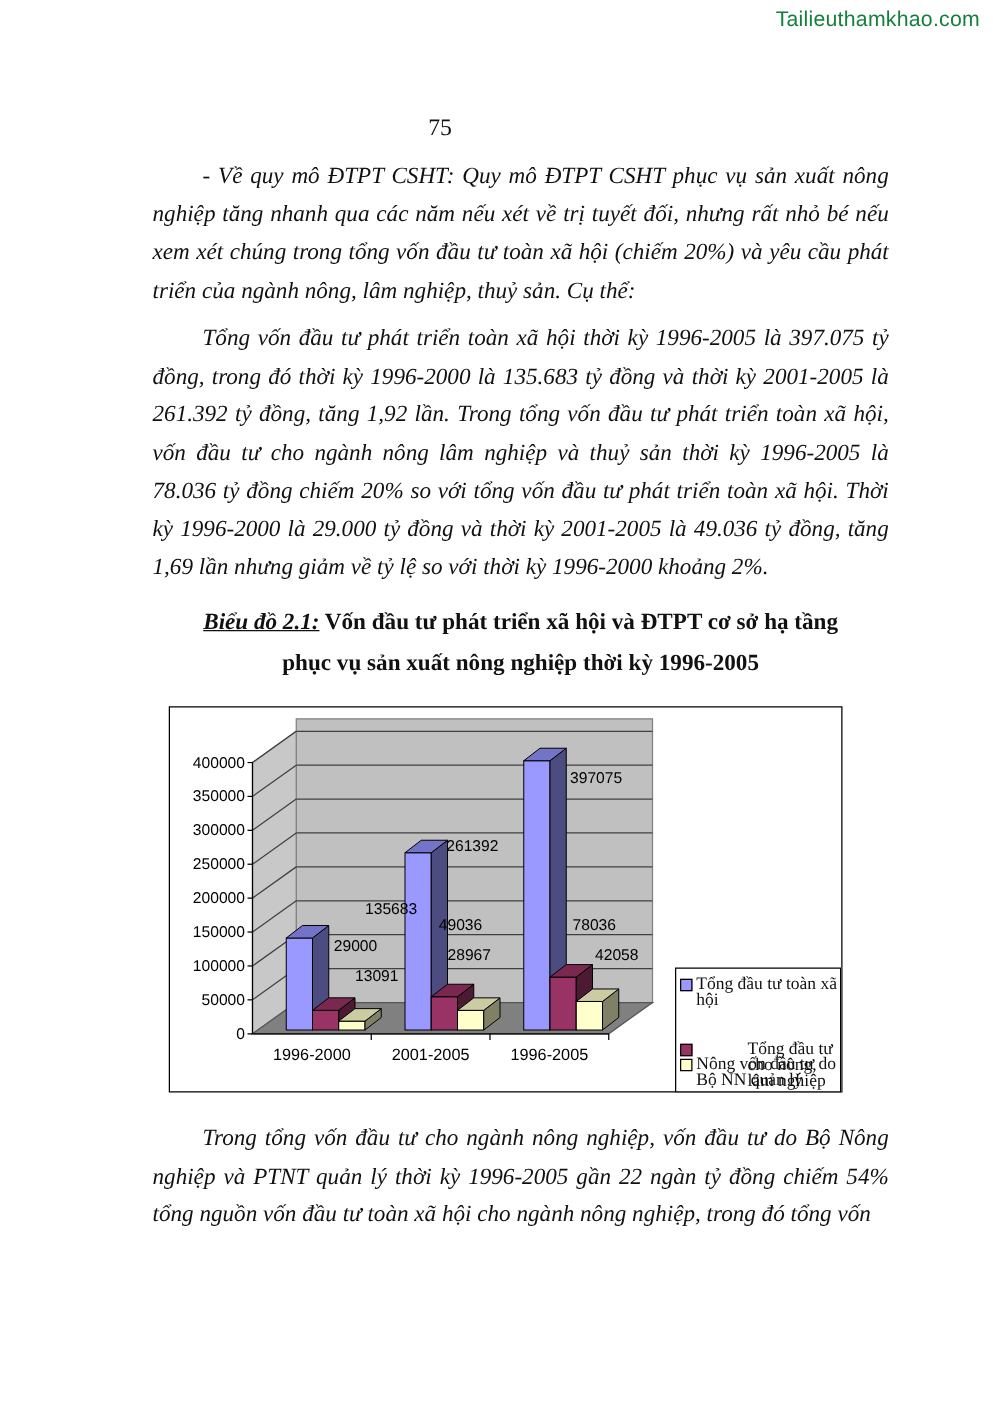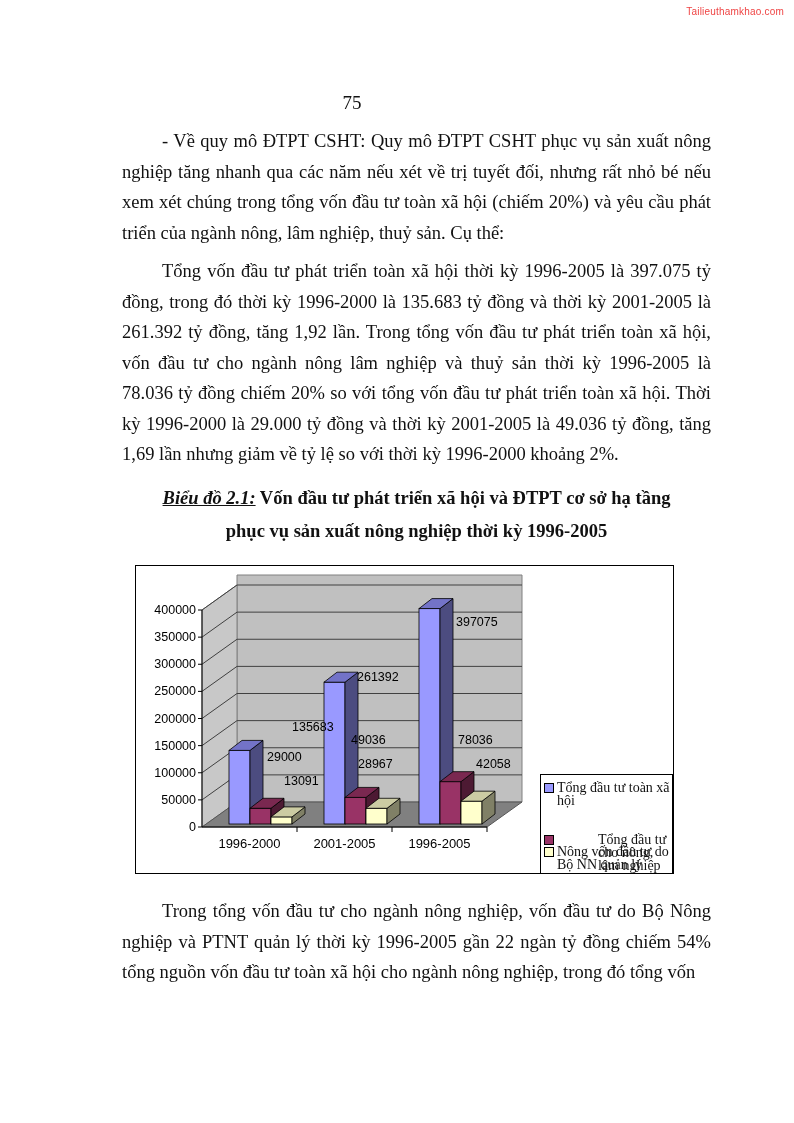--- a/index.html
+++ b/index.html
@@ -1,22 +1,22 @@
 <!DOCTYPE html>
 <html><head>
 <meta charset="utf-8">
 <style>
   html, body { margin:0; padding:0; background:#ffffff; }
   body { width:794px; height:1123px; position:relative; overflow:hidden;
          font-family:"Liberation Serif", "DejaVu Serif", serif; color:#111; }
   .watermark { position:absolute; top:6px; right:10px; font-family:"Liberation Sans", sans-serif;
-               font-size:10px; color:#ef4444; letter-spacing:0.2px; }
+               font-size:17px; color:#15803d; letter-spacing:0.2px; }
   .page-number { position:absolute; top:92px; left:0; width:704px; text-align:center; font-size:19px; }
   .para { position:absolute; left:122px; width:589px; font-size:18.5px; line-height:30.5px;
-          text-align:justify; margin:0; }
+          text-align:justify; margin:0;font-style:italic; }
   .para .indent { display:inline-block; width:40px; }
   .caption { position:absolute; left:122px; width:589px; text-align:center; font-weight:bold;
              font-size:18.5px; line-height:33px; }
   .caption i { font-style:italic;text-decoration:underline; }
   .chart-frame { position:absolute; left:135px; top:565px; width:537px; height:307px;
                  border:1.5px solid #000; background:#fff; }
   .chart-svg { position:absolute; left:0; top:0; }
   .legend { position:absolute; left:404px; top:208px; width:131px; height:98px; border:1px solid #000;
             background:#fff; font-size:14px; line-height:13px; }
   .legend-item { position:absolute; left:3px; width:126px; display:flex; align-items:flex-start; }

